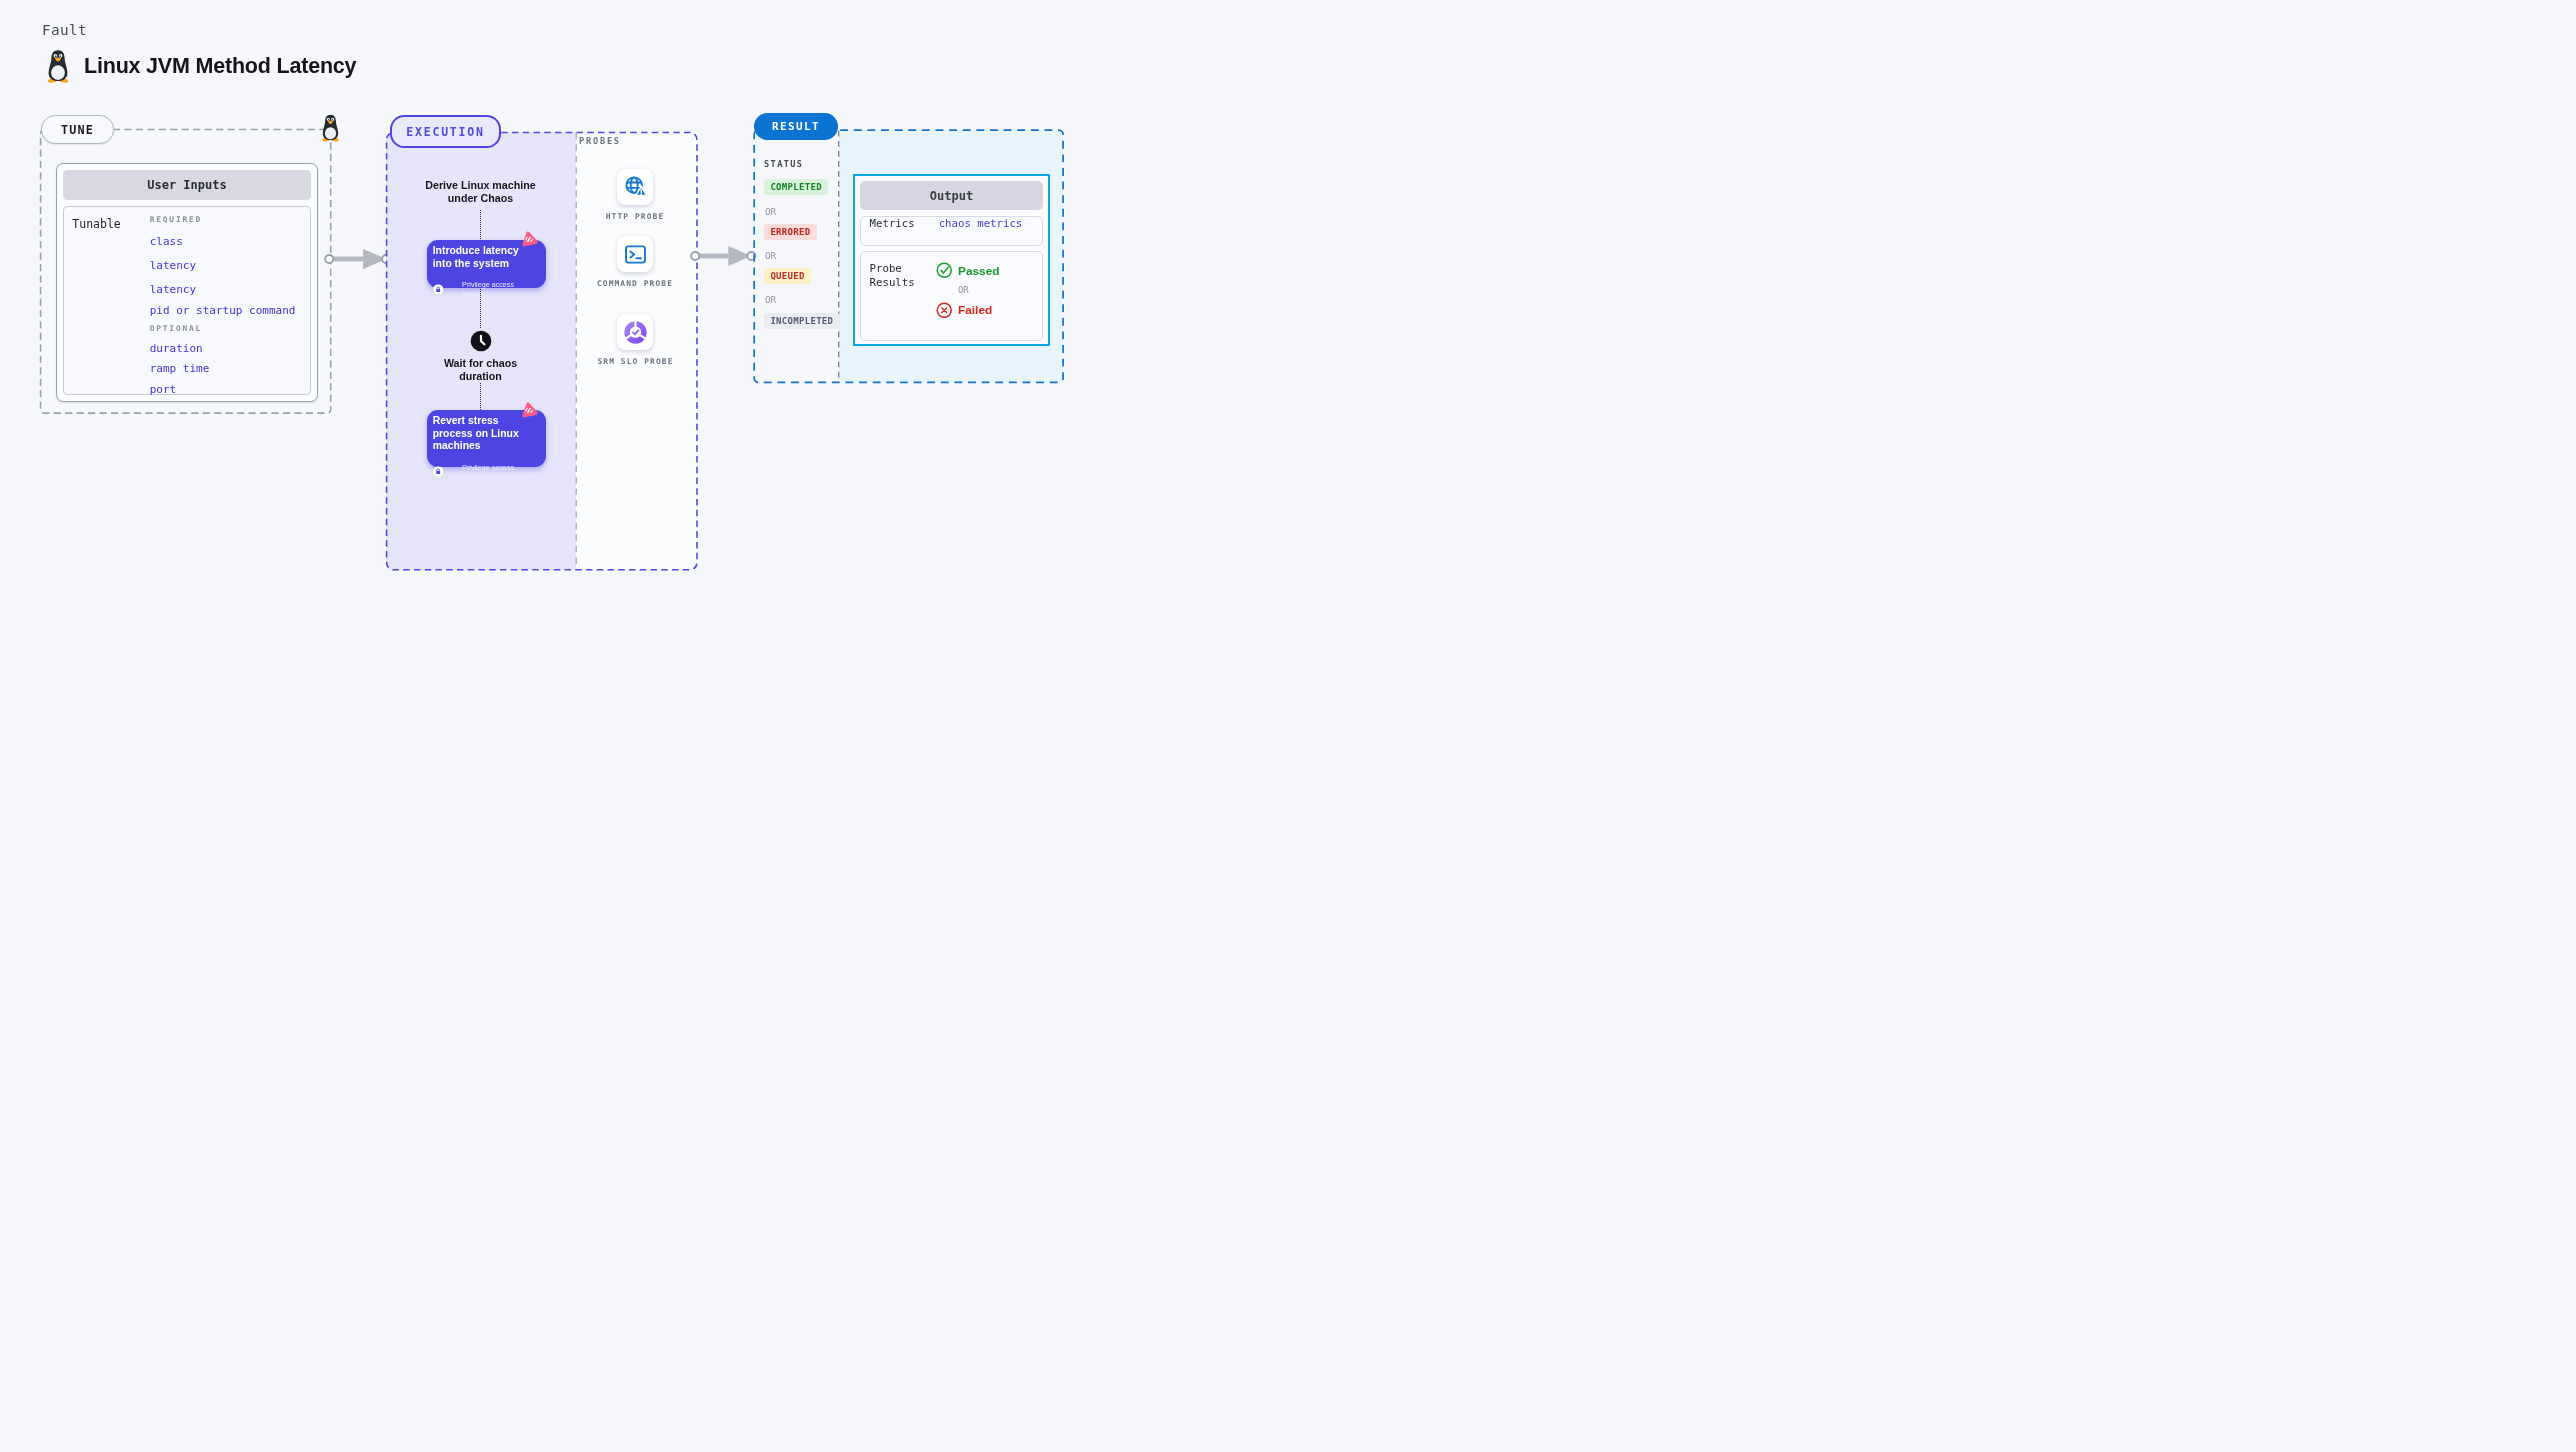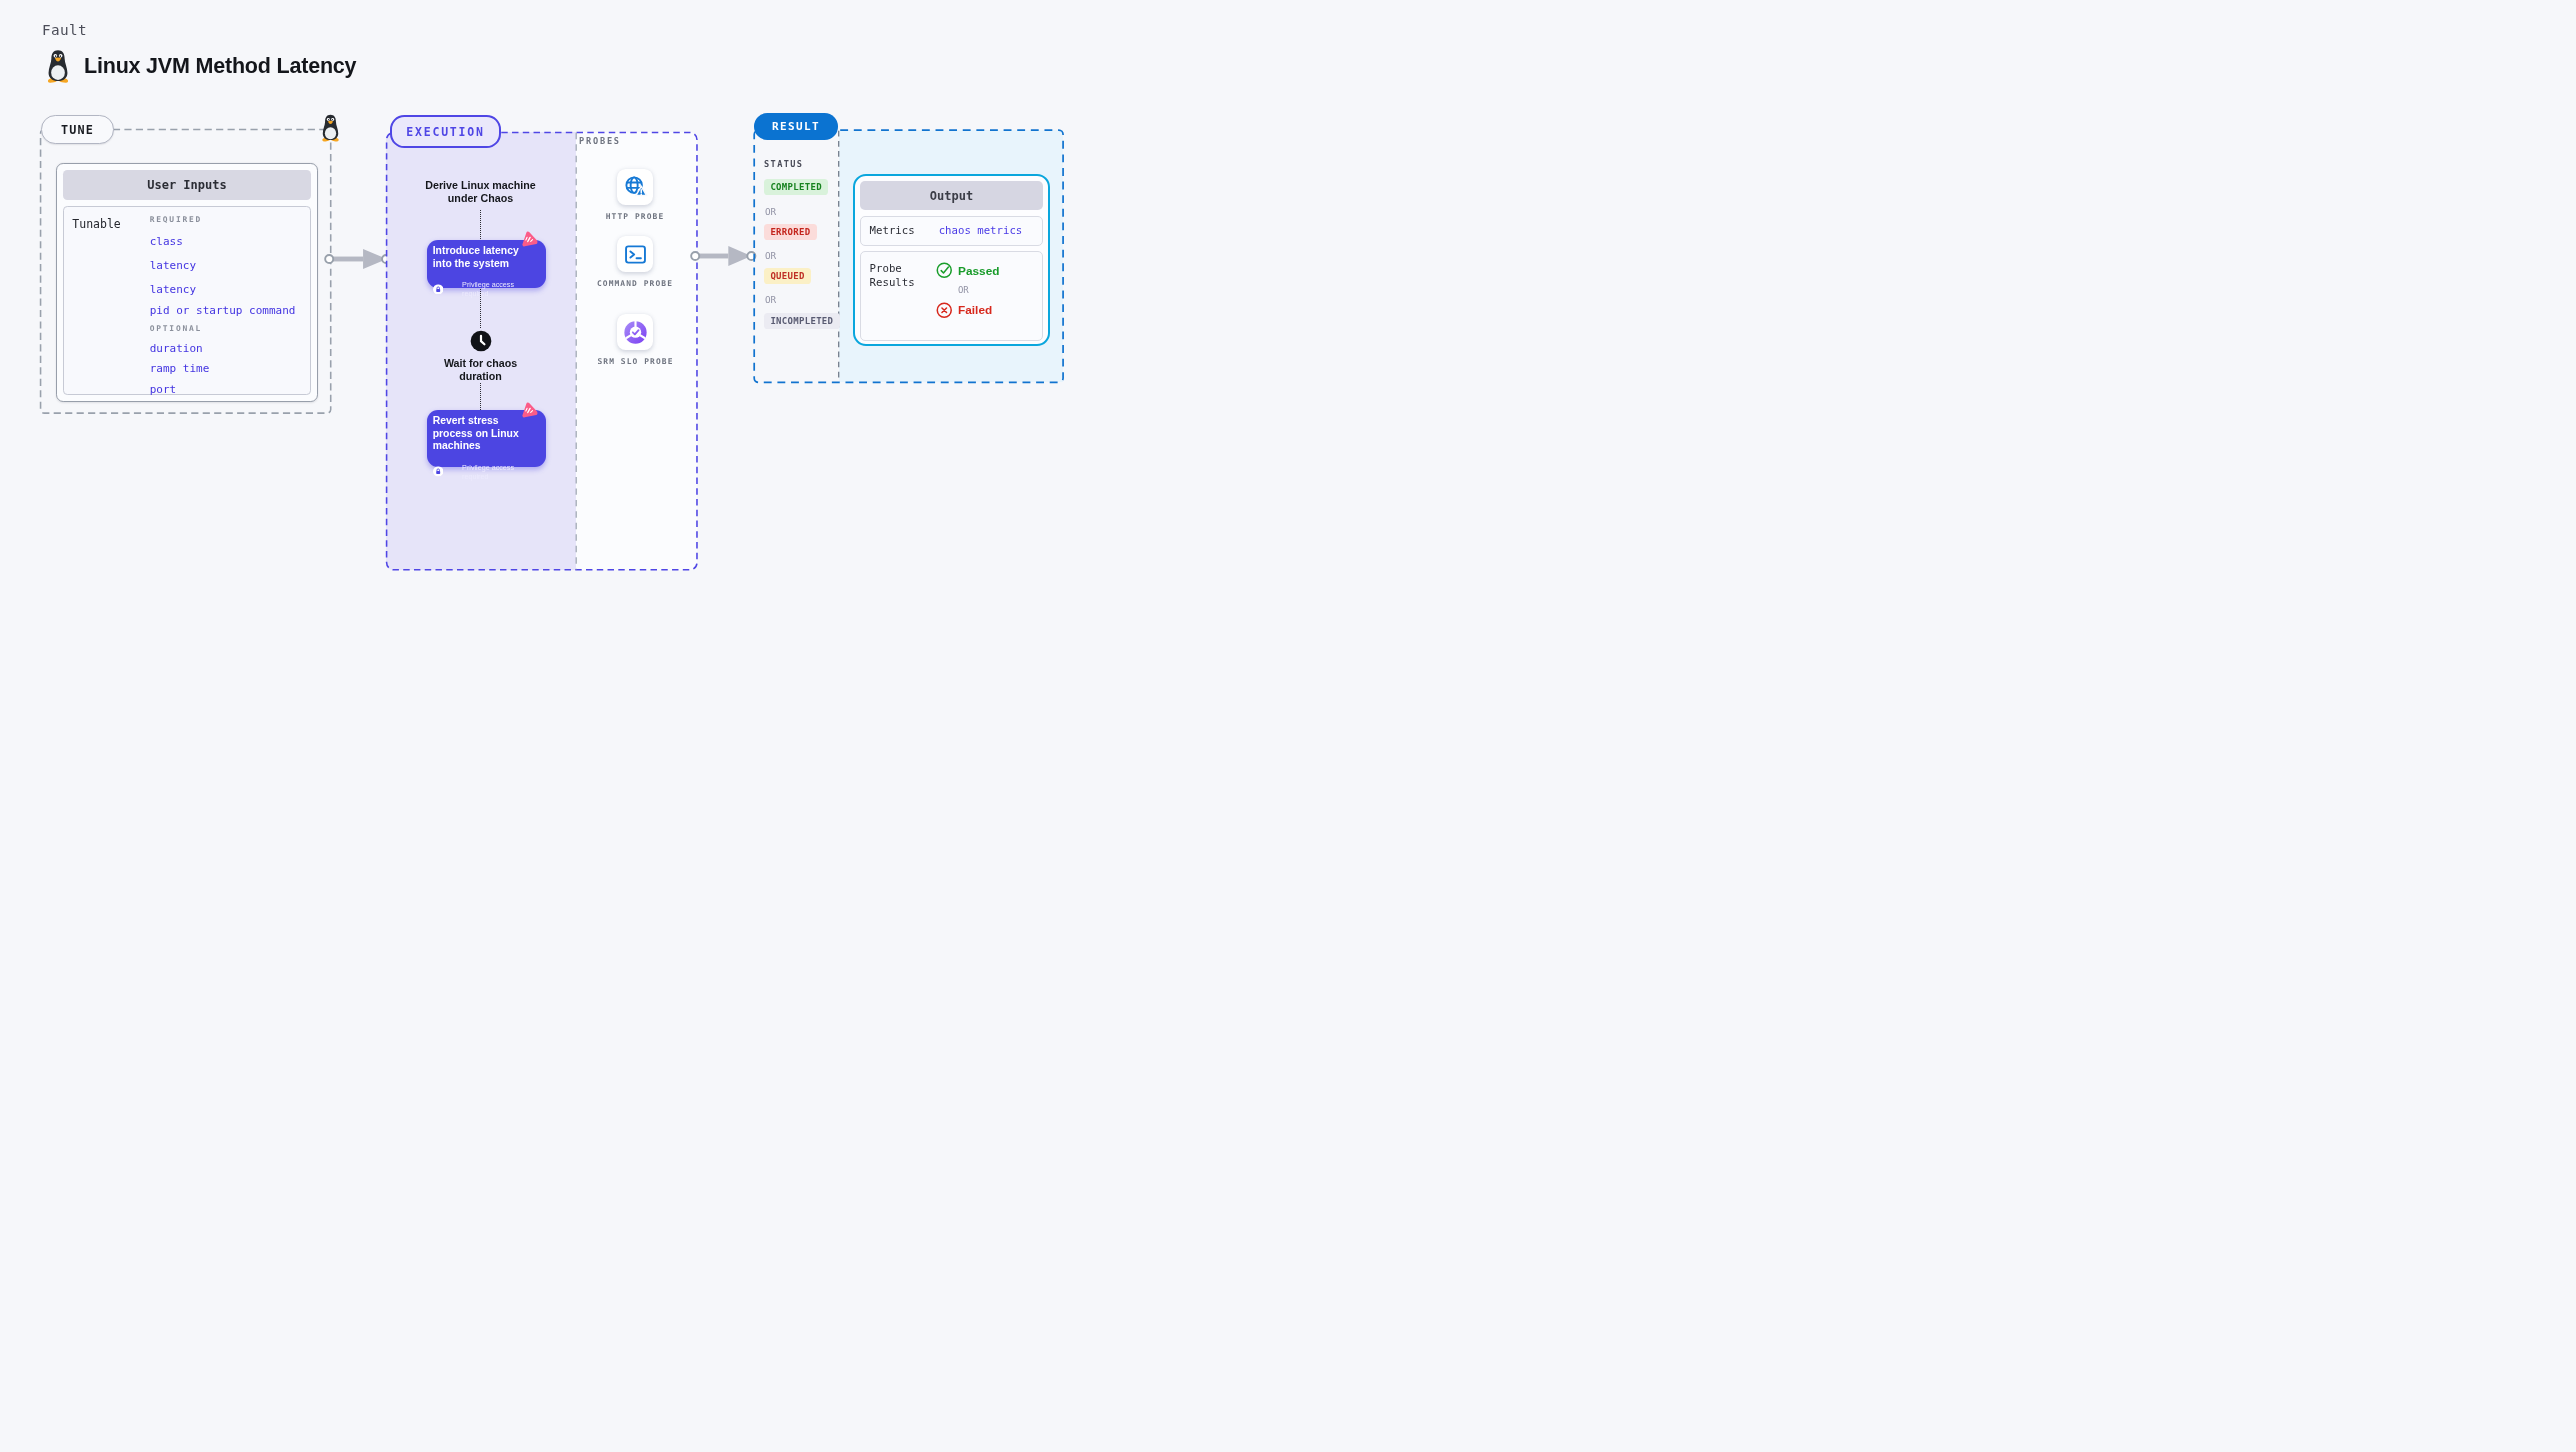--- a/index.html
+++ b/index.html
@@ -53,25 +53,25 @@
   .res-fill{left:839px;top:130px;width:224px;height:252px;background:#e8f4fc;}
   .status-label{font-size:8.6px;font-weight:bold;letter-spacing:1.4px;color:#494b58;}
   .sbadge{padding:2.9px 6.4px;border-radius:3.6px;font-size:9px;font-weight:bold;letter-spacing:0.3px;white-space:nowrap;}
   .b-green{background:#d9f2db;color:#17821f;}
   .b-red{background:#fbdcda;color:#c3251d;}
   .b-yellow{background:#fbf0c6;color:#bf2f26;}
   .b-gray{background:#ebebf2;color:#595b72;}
   .or-txt{font-size:9.3px;color:#9394a6;}
 
   .out-card{left:853px;top:174px;width:197px;height:172px;background:#fdfdff;border:2.1px solid #0aa6dd;
-            border-radius:13px;box-sizing:border-box;padding:5px;}
+            border-radius:1px;box-sizing:border-box;padding:5px;}
   .out-head{height:29px;background:#d6d6e2;border-radius:5px;display:flex;align-items:center;
             justify-content:center;font-size:12px;font-weight:600;color:#3b3d47;}
   .out-row{margin-top:5.7px;background:#fafbfe;border:1.1px solid #d9dbe4;border-radius:5px;box-sizing:border-box;}
-  .metrics-row{height:30px;display:flex;align-items:center;padding:0 8.6px;}
+  .metrics-row{height:30px;display:flex;align-items:flex-start;padding:0 8.6px;}
   .metrics-row .m-label{font-size:10.7px;color:#2b2d35;}
   .metrics-row .m-value{font-size:10.7px;color:#4a3be6;margin-left:24px;}
   .pr-row{height:90px;display:flex;padding:10px 8.6px 7.2px;}
   .pr-label{width:62px;font-size:10.7px;line-height:13.6px;color:#2b2d35;}
   .pr-col{margin-left:4.3px;}
   .pf-line{display:flex;align-items:center;gap:5.7px;}
   .pf-line .passed{font-size:11.8px;font-weight:bold;color:#189b2a;}
   .pf-line .failed{font-size:11.8px;font-weight:bold;color:#d7281d;}
   .pr-or{font-size:9px;color:#9394a6;margin:6.4px 0 6.4px 22px;}
 </style>

